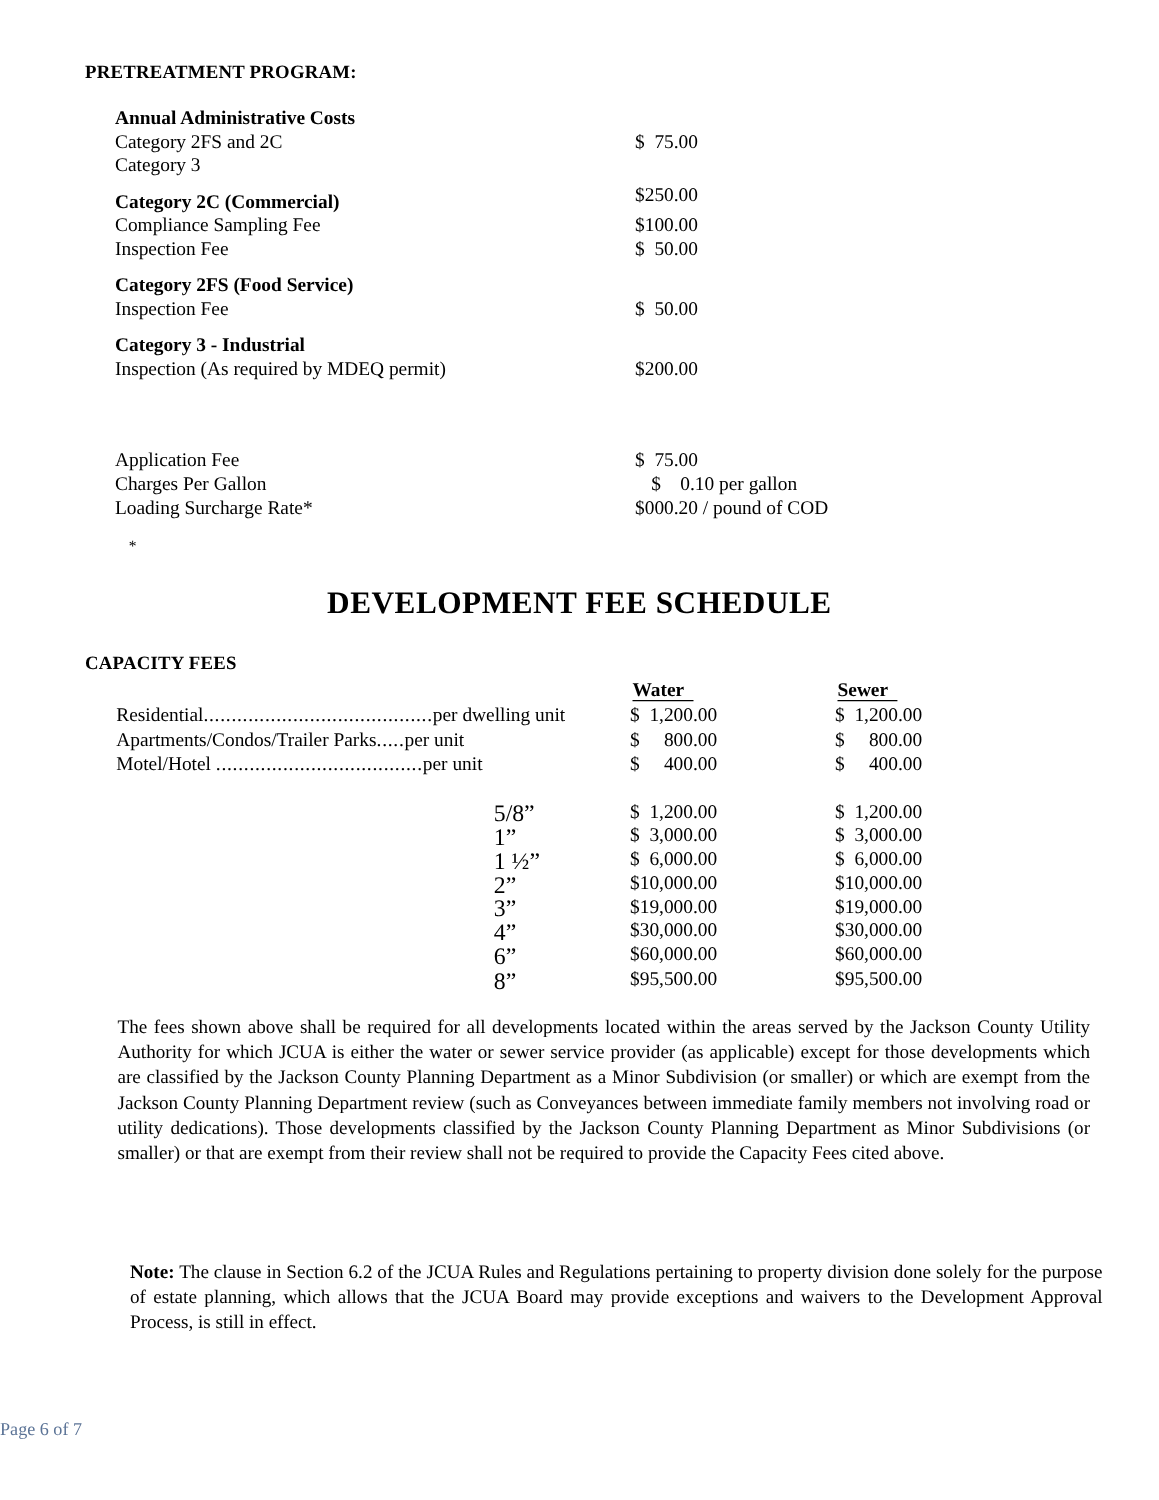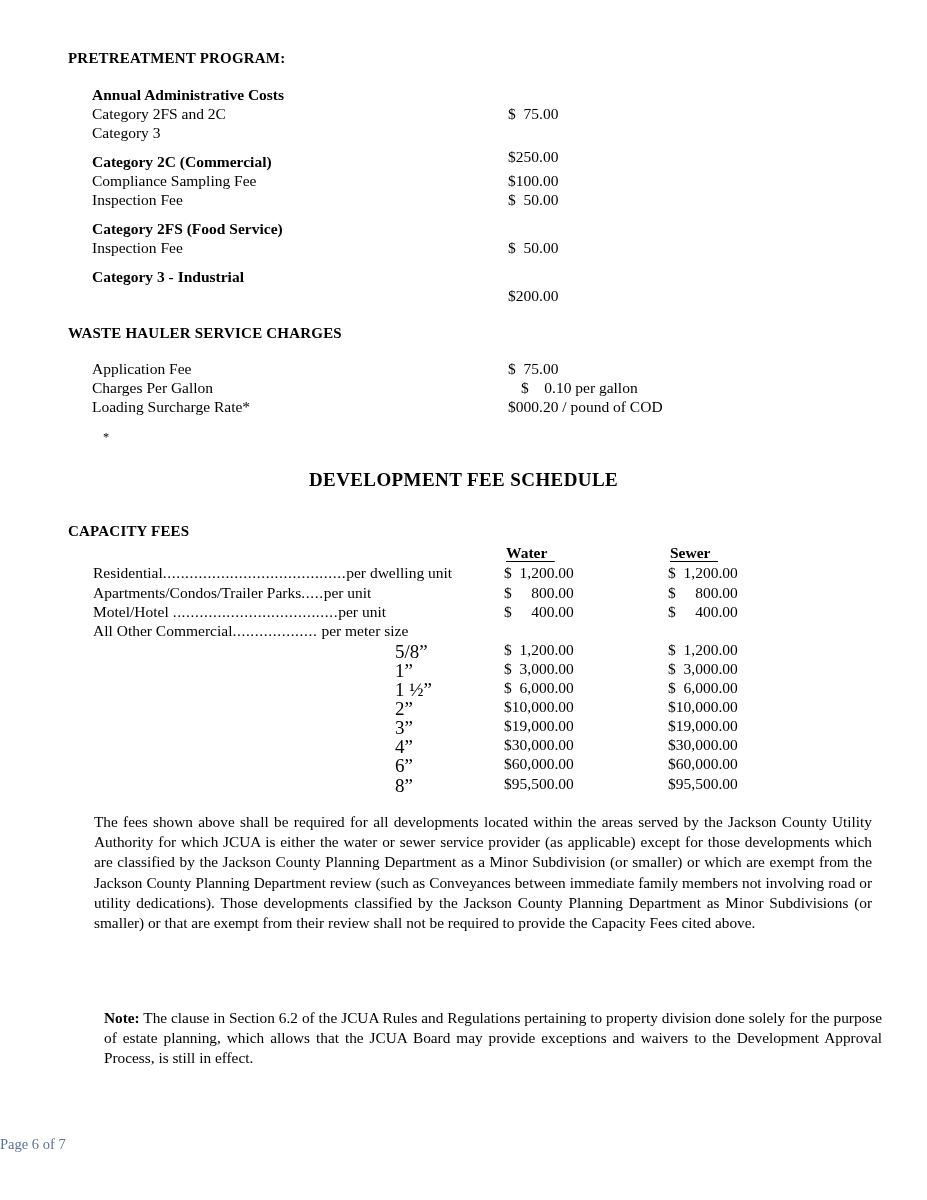--- a/index.html
+++ b/index.html
@@ -39,21 +39,21 @@
   .row-val {
     position: absolute;
     font-size: 15.5px;
     white-space: pre;
   }
   .center-title {
     position: absolute;
     width: 100%;
     text-align: center;
     font-weight: bold;
-    font-size: 19px;
+    font-size: 25px;
     letter-spacing: 0.4px;
   }
   .footnote {
     position: absolute;
     font-size: 12.4px;
     font-style: italic;
     white-space: nowrap;
   }
   .footnote-mark {
     position: absolute;
@@ -111,23 +111,23 @@
   <div class="row-label" style="left:92px; top:172px;">Compliance Sampling Fee</div>
   <div class="row-val" style="left:508px; top:172px;">$100.00</div>
   <div class="row-label" style="left:92px; top:191px;">Inspection Fee</div>
   <div class="row-val" style="left:508px; top:191px;">$  50.00</div>
 
   <div class="sub-head" style="left:92px; top:220px;">Category 2FS (Food Service)</div>
   <div class="row-label" style="left:92px; top:239px;">Inspection Fee</div>
   <div class="row-val" style="left:508px; top:239px;">$  50.00</div>
 
   <div class="sub-head" style="left:92px; top:268px;">Category 3 - Industrial</div>
+  <div class="row-label" style="left:92px; top:287px;">Inspection (As required by MDEQ permit)</div>
   <div class="row-val" style="left:508px; top:287px;">$200.00</div>
 
-  <div class="sec-head" style="left:68px; top:325px;">WASTE HAULER SERVICE CHARGES</div>
 
   <div class="row-label" style="left:92px; top:360px;">Application Fee</div>
   <div class="row-val" style="left:508px; top:360px;">$  75.00</div>
 
   <div class="row-label" style="left:92px; top:379px;">Charges Per Gallon</div>
   <div class="row-val" style="left:521px; top:379px;">$    0.10 per gallon</div>
 
   <div class="row-label" style="left:92px; top:398px;">Loading Surcharge Rate*</div>
   <div class="row-val" style="left:508px; top:398px;">$000.20 / pound of COD</div>
 
@@ -151,23 +151,20 @@
   </div>
   <div class="row-val" style="left:504px; top:584px;">$     800.00</div>
   <div class="row-val" style="left:668px; top:584px;">$     800.00</div>
 
   <div class="leader-row" style="left:93px; top:603px;">
     <span>Motel/Hotel </span><span class="dots">.....................................</span><span>per unit</span>
   </div>
   <div class="row-val" style="left:504px; top:603px;">$     400.00</div>
   <div class="row-val" style="left:668px; top:603px;">$     400.00</div>
 
-  <div class="leader-row" style="left:93px; top:622px;">
-    <span>All Other Commercial</span><span class="dots">...................</span><span> per meter size</span>
-  </div>
 
   <div class="meter" style="left:395px; top:641px;">5/8”</div>
   <div class="row-val" style="left:504px; top:641px;">$  1,200.00</div>
   <div class="row-val" style="left:668px; top:641px;">$  1,200.00</div>
 
   <div class="meter" style="left:395px; top:660px;">1”</div>
   <div class="row-val" style="left:504px; top:660px;">$  3,000.00</div>
   <div class="row-val" style="left:668px; top:660px;">$  3,000.00</div>
 
   <div class="meter" style="left:395px; top:679px;">1 ½”</div>

